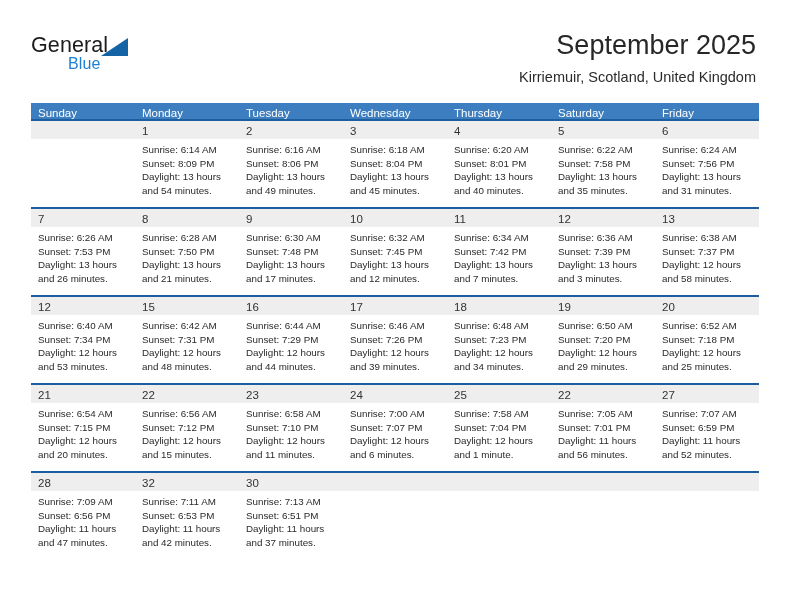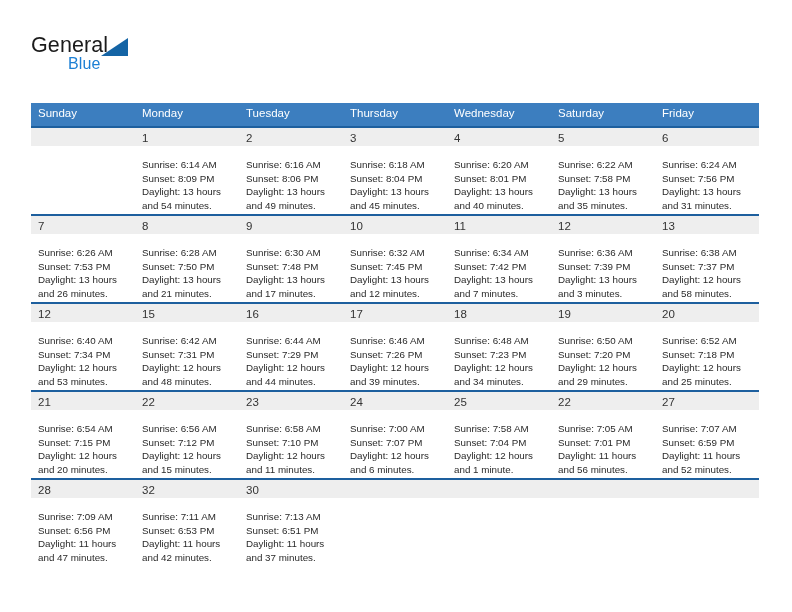--- a/index.html
+++ b/index.html
@@ -89,21 +89,21 @@
   
   .calendar {
     position: absolute;
     left: 31px;
     top: 103px;
     width: 728px;
   }
   .dow-row {
     display: flex;
     width: 728px;
-    height: 23px;
+    height: 16px;
     background: #3c7ebf;
   }
   .dow {
     flex: 1 1 0;
     color: #ffffff;
     font-size: 11.5px;
     line-height: 21px;
     padding-left: 7px;
     box-sizing: border-box;
     white-space: nowrap;
@@ -132,21 +132,21 @@
     padding-left: 7px;
     box-sizing: border-box;
   }
   .daynum {
     font-size: 11.5px;
     line-height: 18px;
     color: #333333;
     display: inline-block;
   }
   .cell-body {
-    padding: 12px 6px 0 7px;
+    padding: 4px 6px 0 7px;
   }
   .cell-line {
     font-size: 9.8px;
     line-height: 13.5px;
     color: #2a2a2a;
     white-space: nowrap;
   }
   .cell.empty .daynum-band .daynum {
     visibility: hidden;
   }
@@ -157,31 +157,35 @@
 <div class="page">
 
   <div class="header">
 
     <div class="logo">
       <span class="logo-general">General</span>
       <span class="logo-tri"></span>
       <span class="logo-blue">Blue</span>
     </div>
 
+    <div class="title-block">
+      <div class="cal-title">September 2025</div>
+      <div class="cal-subtitle">Kirriemuir, Scotland, United Kingdom</div>
+    </div>
 
   </div>
 
   <div class="calendar">
 
     <div class="dow-row">
       <div class="dow">Sunday</div>
       <div class="dow">Monday</div>
       <div class="dow">Tuesday</div>
+      <div class="dow">Wednesday</div>
       <div class="dow">Thursday</div>
-      <div class="dow">Wednesday</div>
       <div class="dow">Saturday</div>
       <div class="dow">Friday</div>
     </div>
 
     <div id="weeks-container">
         <div class="week">
           <div class="cell empty">
             <div class="daynum-band"><span class="daynum"></span></div>
             <div class="cell-body"></div>
           </div>

